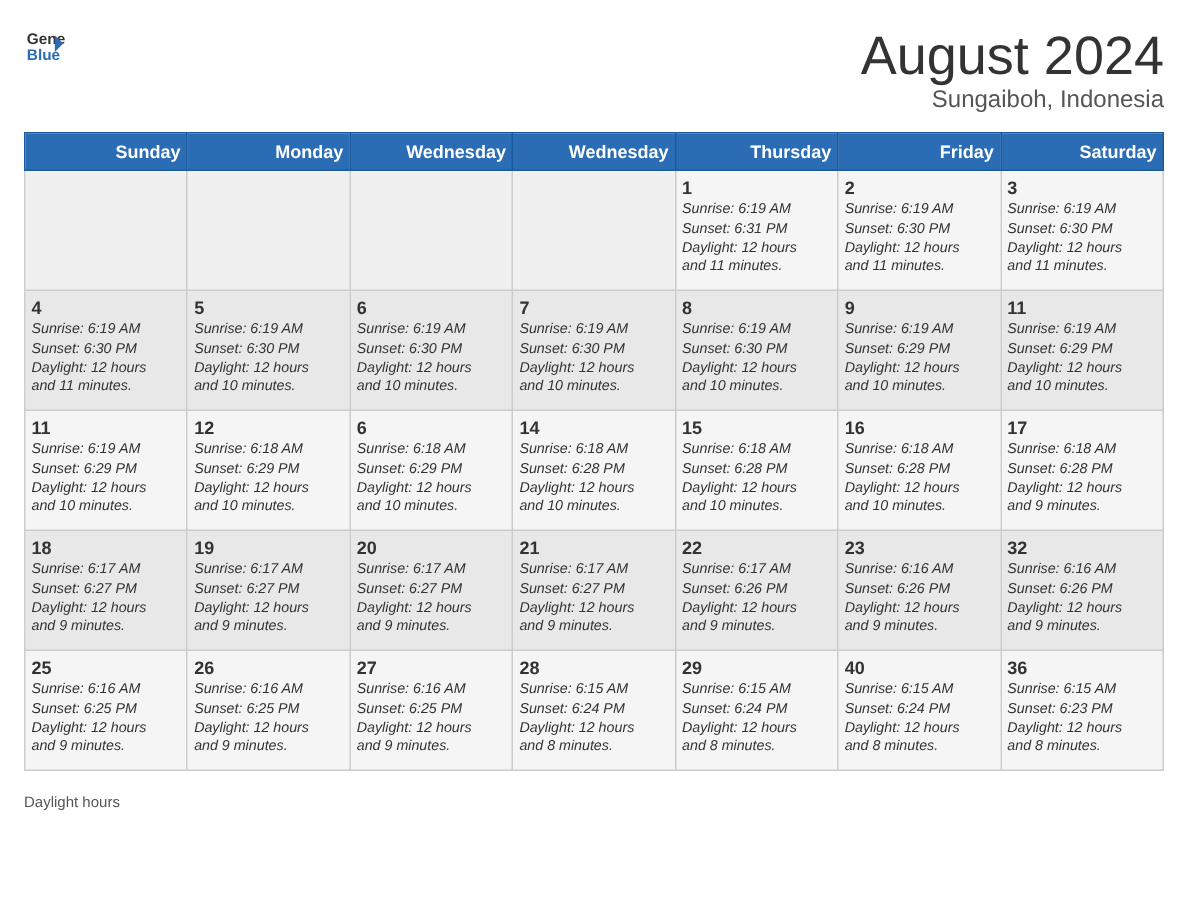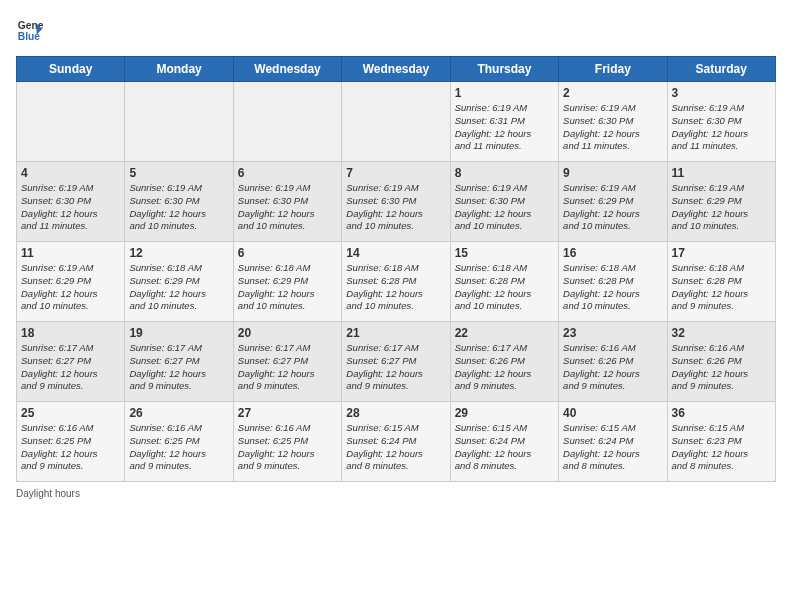--- a/index.html
+++ b/index.html
@@ -41,21 +41,21 @@
       width: 100%;
       border-collapse: collapse;
       table-layout: fixed;
     }
     thead tr th {
       background: #2a6db5;
       color: #fff;
       font-size: 12px;
       font-weight: bold;
       padding: 5px 4px;
-      text-align: center;
+      text-align: right;
       border: 1px solid #1a5a9a;
     }
     tbody tr td {
       vertical-align: top;
       border: 1px solid #ccc;
       padding: 4px 4px;
       font-size: 10px;
       color: #333;
       height: 80px;
       background: #fff;
@@ -75,36 +75,40 @@
     .day-info {
       font-size: 9.5px;
       line-height: 1.35;
       color: #333;
       font-style: italic;
     }
     .empty-cell {
       background: #f0f0f0 !important;
     }
     .footer {
-      margin-top: 6px;
+      margin-top: 16px;
       font-size: 10px;
       color: #555;
       text-align: left;
     }
   </style>
 </head>
 <body>
 
 <div class="header">
   <div class="logo">
     <svg class="logo-icon" viewBox="0 0 30 30">
       <text x="2" y="14" font-size="11" font-weight="bold" fill="#333" font-family="Arial">General</text>
       <text x="2" y="26" font-size="11" font-weight="bold" fill="#2a6db5" font-family="Arial">Blue</text>
       <polygon points="22,8 28,14 22,20" fill="#2a6db5"></polygon>
     </svg>
+  </div>
+  <div class="title-block">
+    <div class="calendar-title">August 2024</div>
+    <div class="calendar-subtitle">Sungaiboh, Indonesia</div>
   </div>
 </div>
 
 <table>
   <thead>
     <tr>
     <th>Sunday</th>
         <th>Monday</th>
         <th>Wednesday</th>
         <th>Wednesday</th>

